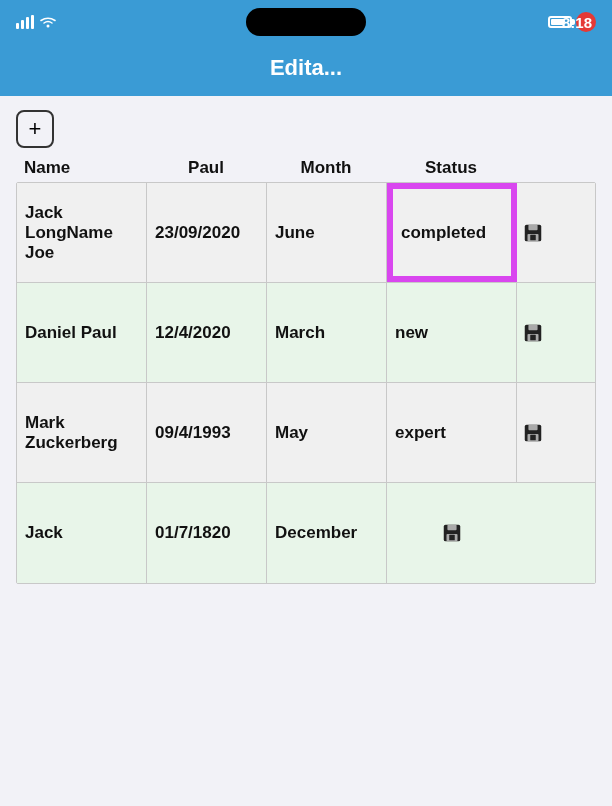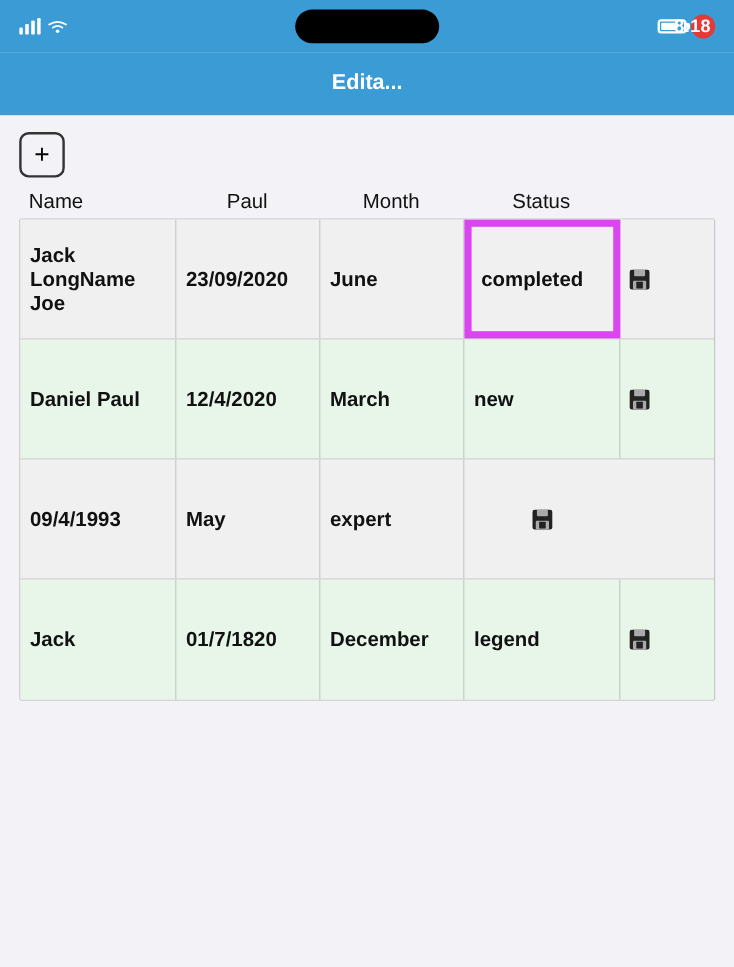--- a/index.html
+++ b/index.html
@@ -57,21 +57,21 @@
       width: 100%;
       height: 52px;
       background: #3a9bd5;
       display: flex;
       align-items: center;
       justify-content: center;
       padding-bottom: 4px;
     }
     .nav-title {
       color: white;
-      font-size: 18px;
+      font-size: 22px;
       font-weight: 600;
     }
 
     
     .content {
       padding: 14px 16px;
     }
 
     
     .add-btn {
@@ -94,21 +94,21 @@
       width: 100%;
     }
 
     .table-header {
       display: grid;
       grid-template-columns: 130px 120px 120px 130px 32px;
       padding: 0 0 4px 0;
     }
     .table-header-cell {
       font-size: 17px;
-      font-weight: 400;
+      font-weight: 700;
       color: #111;
       text-align: center;
     }
     .table-header-cell:first-child {
       text-align: left;
       padding-left: 8px;
     }
 
     .table-body {
       border: 1px solid #c8c8c8;
@@ -266,38 +266,38 @@
           <svg class="save-icon" viewBox="0 0 24 24">
             <rect x="3" y="3" width="18" height="18" rx="2" ry="2" fill="#222"></rect>
             <rect x="7" y="3" width="10" height="6" rx="1" fill="#aaa"></rect>
             <rect x="6" y="13" width="12" height="8" rx="1" fill="#aaa"></rect>
             <rect x="9" y="14" width="6" height="6" rx="0.5" fill="#222"></rect>
           </svg>
         </div>
       </div>
 
       <div class="table-row odd">
+        <div class="cell">Mark Zuckerberg</div>
         <div class="cell">09/4/1993</div>
         <div class="cell">May</div>
         <div class="cell">expert</div>
         <div class="cell-save">
           <svg class="save-icon" viewBox="0 0 24 24">
             <rect x="3" y="3" width="18" height="18" rx="2" ry="2" fill="#222"></rect>
             <rect x="7" y="3" width="10" height="6" rx="1" fill="#aaa"></rect>
             <rect x="6" y="13" width="12" height="8" rx="1" fill="#aaa"></rect>
             <rect x="9" y="14" width="6" height="6" rx="0.5" fill="#222"></rect>
           </svg>
         </div>
       </div>
 
       <div class="table-row even">
         <div class="cell">Jack</div>
         <div class="cell">01/7/1820</div>
         <div class="cell">December</div>
-        <div class="cell">legend</div>
         <div class="cell-save">
           <svg class="save-icon" viewBox="0 0 24 24">
             <rect x="3" y="3" width="18" height="18" rx="2" ry="2" fill="#222"></rect>
             <rect x="7" y="3" width="10" height="6" rx="1" fill="#aaa"></rect>
             <rect x="6" y="13" width="12" height="8" rx="1" fill="#aaa"></rect>
             <rect x="9" y="14" width="6" height="6" rx="0.5" fill="#222"></rect>
           </svg>
         </div>
       </div>
 

